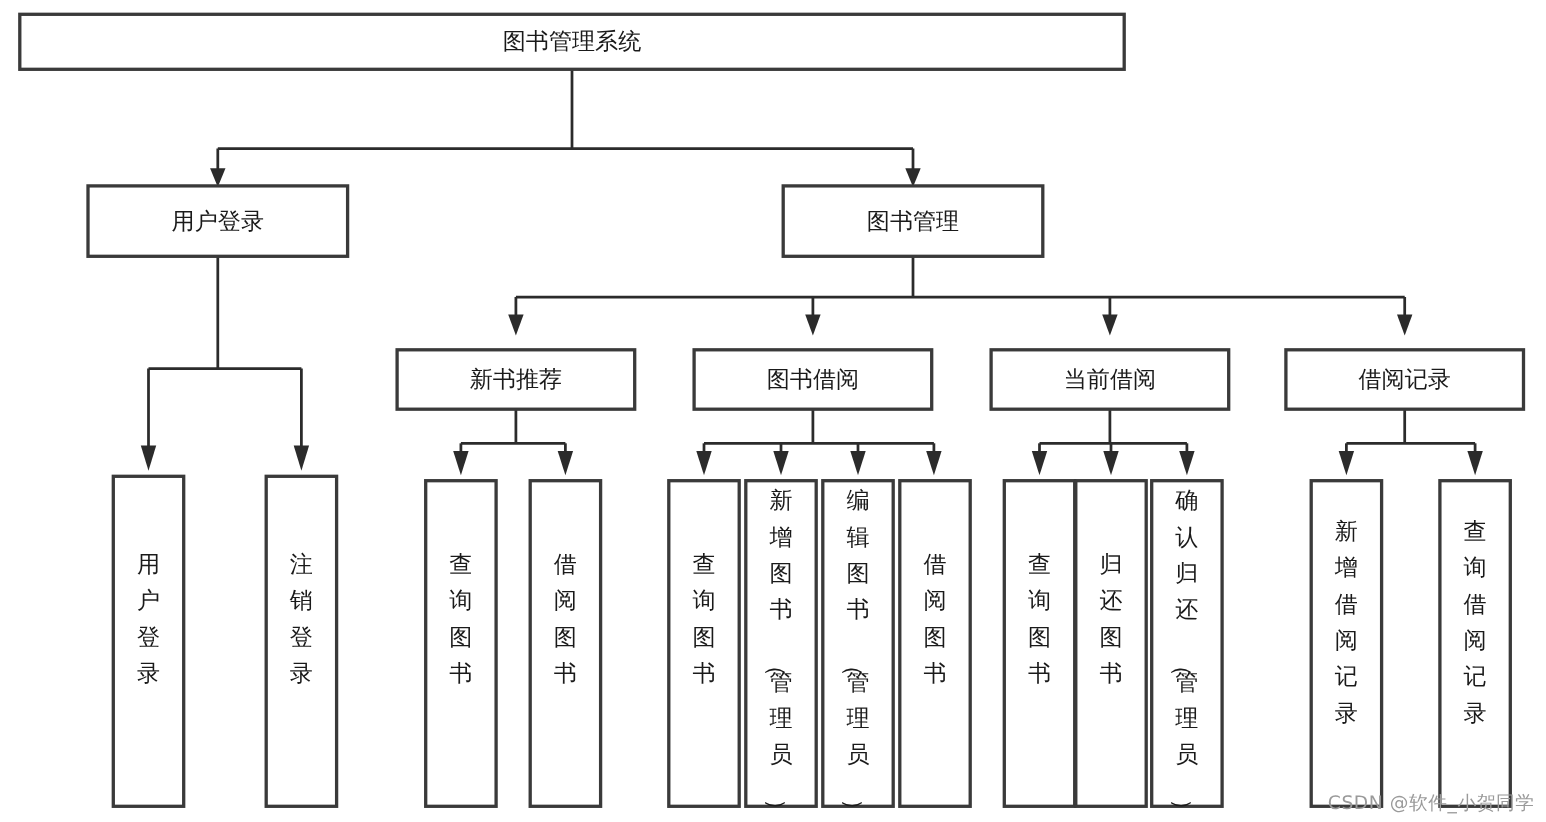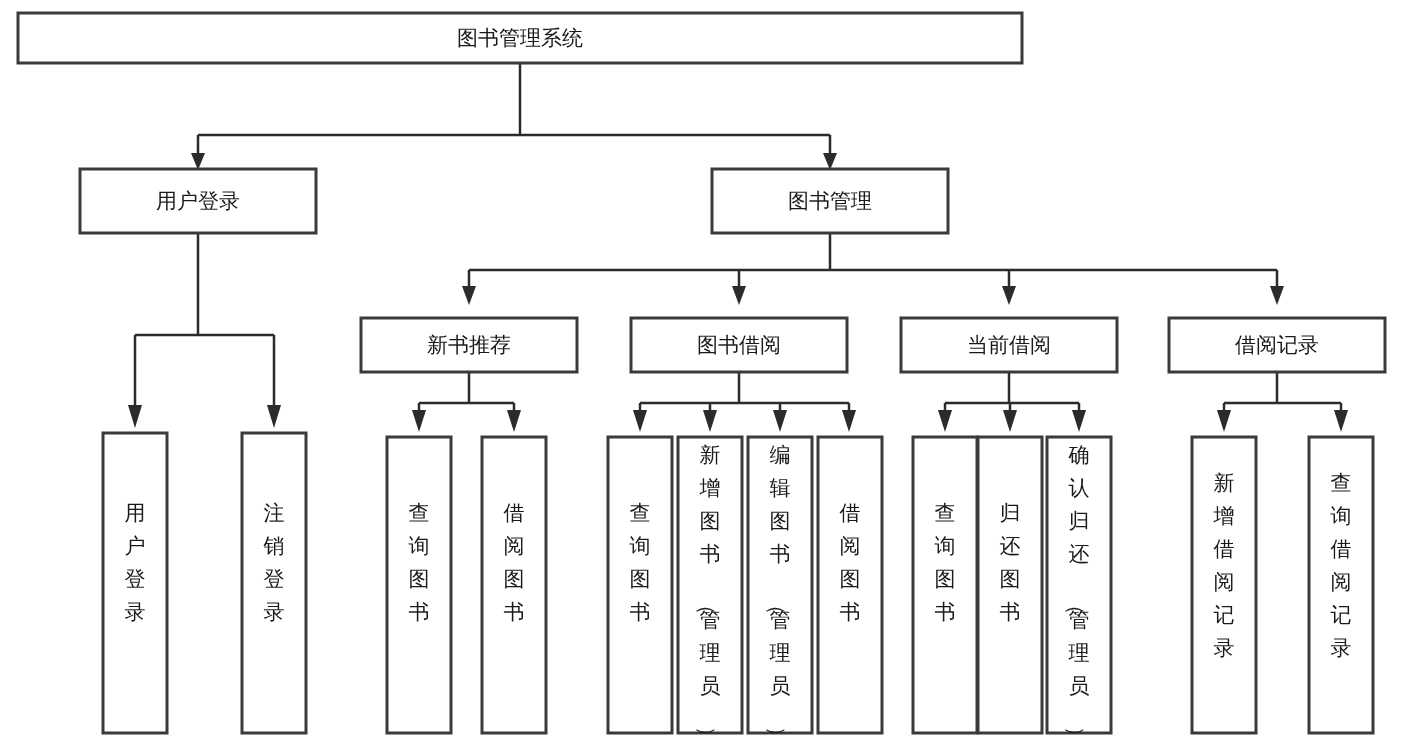--- a/index.html
+++ b/index.html
@@ -215,13 +215,14 @@
     <g>
       <rect class="node-box" x="1192" y="437" width="64" height="296"></rect>
       <text class="node-label-v" x="1224" y="490"><tspan x="1224" y="490">新</tspan><tspan x="1224" y="523">增</tspan><tspan x="1224" y="556">借</tspan><tspan x="1224" y="589">阅</tspan><tspan x="1224" y="622">记</tspan><tspan x="1224" y="655">录</tspan></text>
     </g>
     <g>
       <rect class="node-box" x="1309" y="437" width="64" height="296"></rect>
       <text class="node-label-v" x="1341" y="490"><tspan x="1341" y="490">查</tspan><tspan x="1341" y="523">询</tspan><tspan x="1341" y="556">借</tspan><tspan x="1341" y="589">阅</tspan><tspan x="1341" y="622">记</tspan><tspan x="1341" y="655">录</tspan></text>
     </g>
   </svg>
 
+  <div class="watermark">CSDN @软件_小贺同学</div>
 </div>
 
 </body></html>

